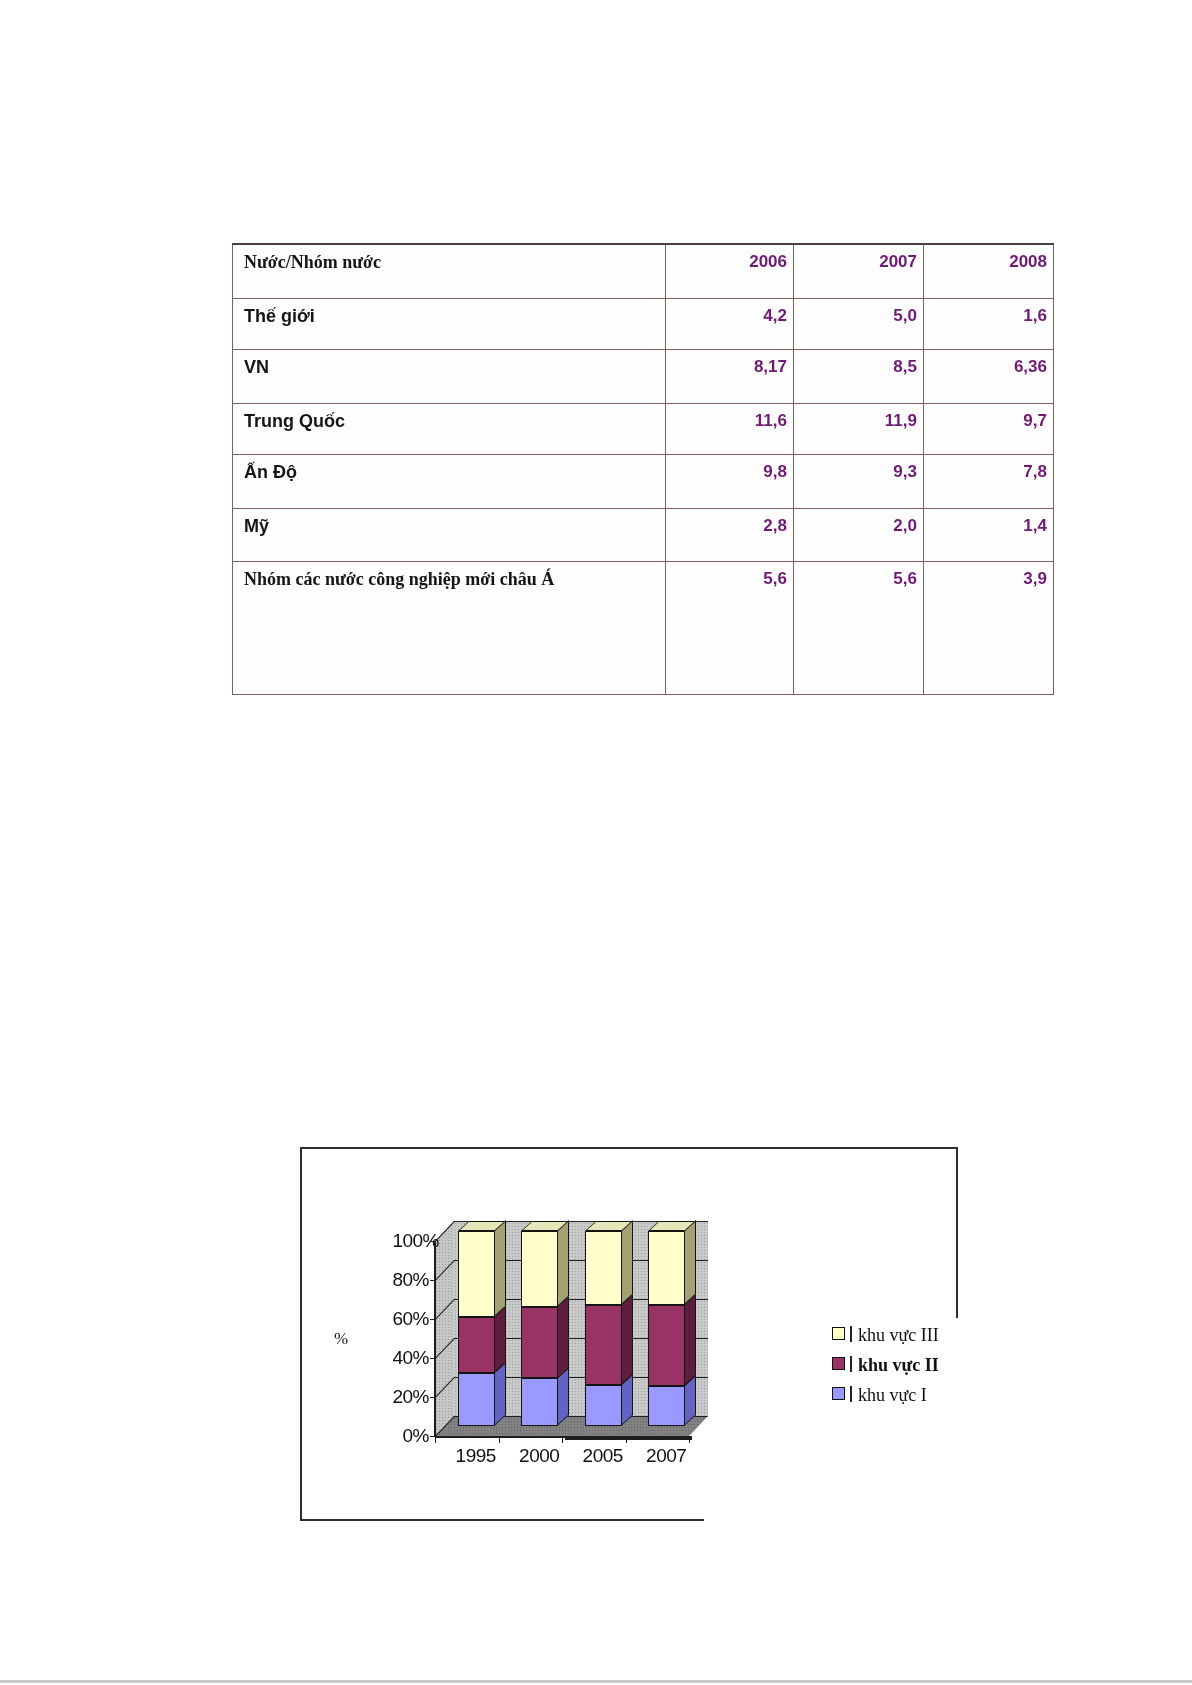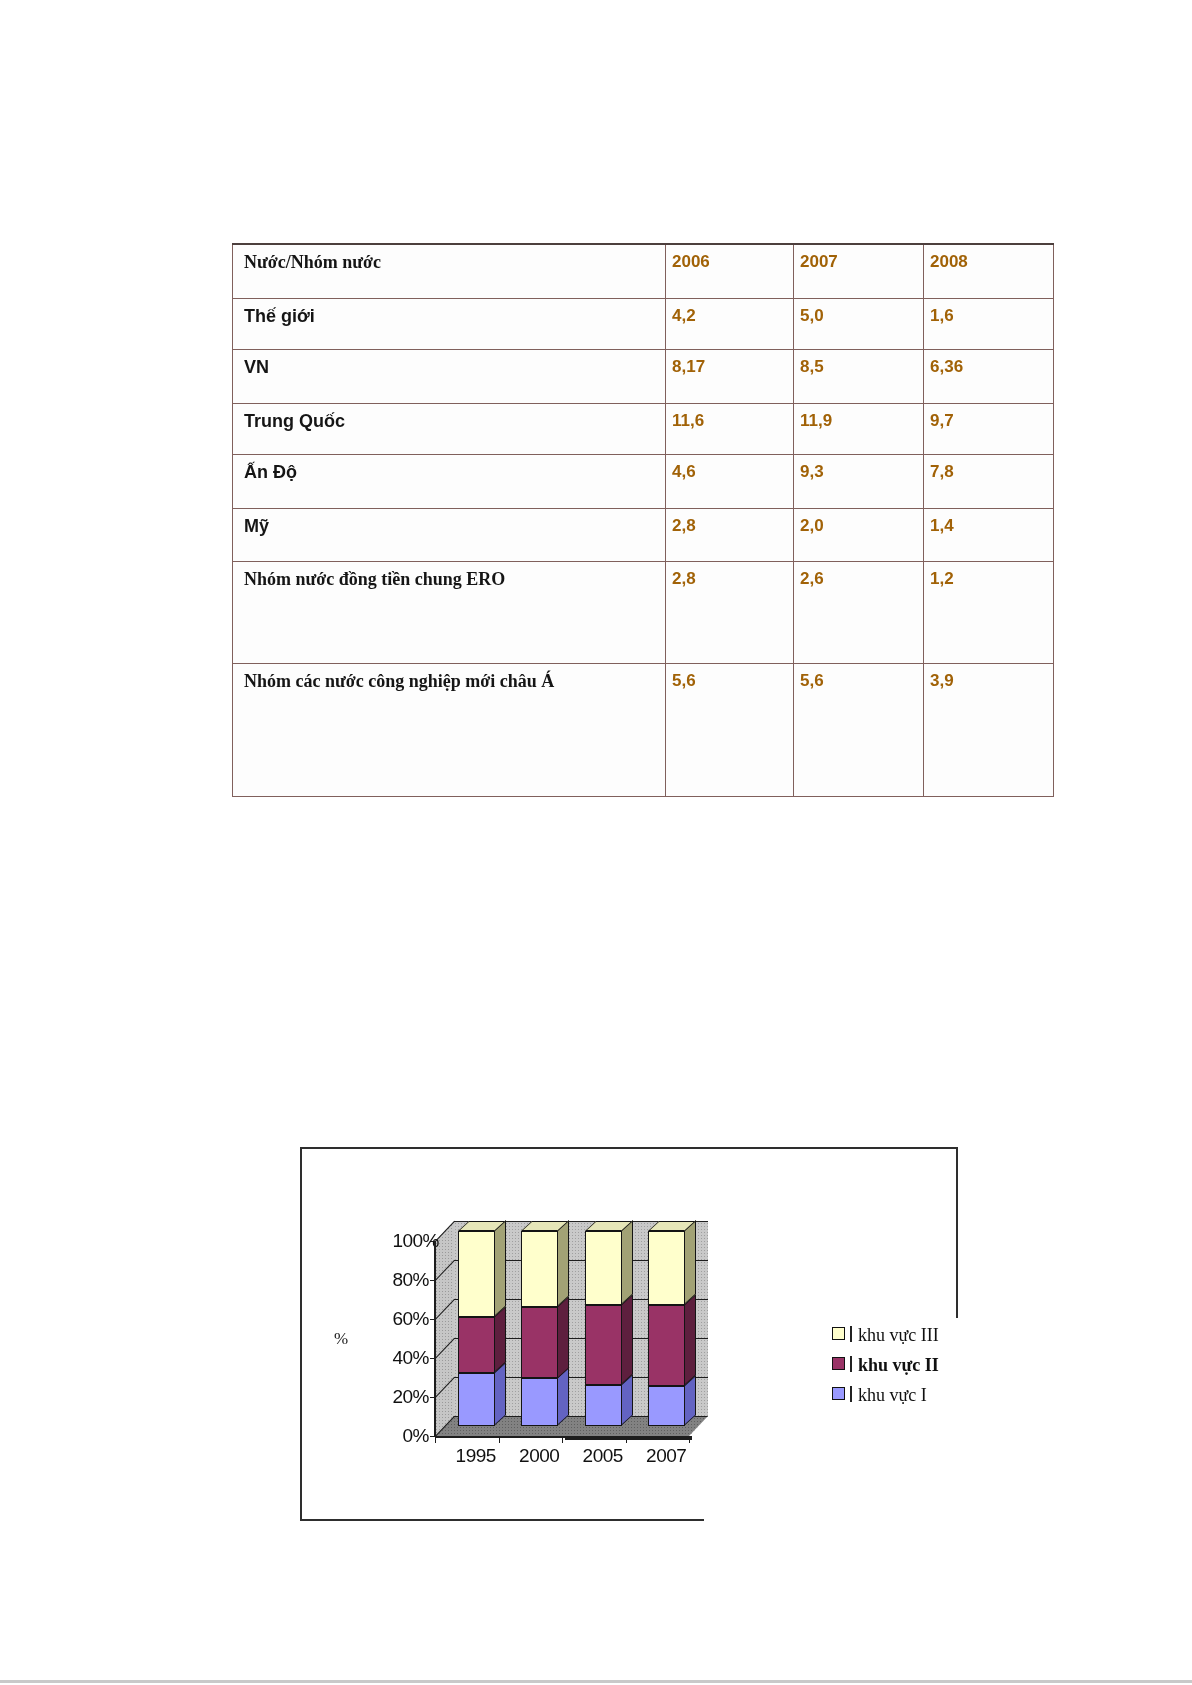--- a/index.html
+++ b/index.html
@@ -7,21 +7,21 @@
         font-family:"Liberation Sans","DejaVu Sans",sans-serif;color:#1a1a1a;}
   .abs{position:absolute;}
 
   
   .doc-table{position:absolute;left:232px;top:243px;width:821px;border-collapse:collapse;
              table-layout:fixed;}
   .doc-table td,.doc-table th{border:1px solid #80605c;border-top-color:#5a4846;
              vertical-align:top;padding:7px 6px 4px 6px;background:#fdfdfd;}
   .doc-table tr.hdr td{border-top:2px solid #4c3f3d;}
   .lbl{font-weight:bold;font-size:18px;text-align:left;padding-left:11px !important;color:#151515;}
-  .val{font-weight:bold;font-size:17px;text-align:left;color:#a16207;}
+  .val{font-weight:bold;font-size:17px;text-align:right;color:#701a75;}
   .f-serif{font-family:"Liberation Serif","DejaVu Serif",serif;}
   .f-sans{font-family:"Liberation Sans","DejaVu Sans",sans-serif;}
 
   
   .frame-line{position:absolute;background:#2e2e2e;}
 
   
   .wall{position:absolute;background-color:#c9c9c9;
         background-image:radial-gradient(#9f9f9f 0.8px,rgba(0,0,0,0) 0.8px);
         background-size:3px 3px;border-top:1px solid #222;}
@@ -86,35 +86,29 @@
           <td class="val f-sans">6,36</td>
         </tr>
         <tr class="" style="height: 51px; margin-top: 33px;">
           <td class="lbl f-sans">Trung Quốc</td>
           <td class="val f-sans">11,6</td>
           <td class="val f-sans">11,9</td>
           <td class="val f-sans">9,7</td>
         </tr>
         <tr class="" style="height: 54px;">
           <td class="lbl f-sans">Ấn Độ</td>
-          <td class="val f-sans">4,6</td>
+          <td class="val f-sans">9,8</td>
           <td class="val f-sans">9,3</td>
           <td class="val f-sans">7,8</td>
         </tr>
         <tr class="" style="height: 53px;">
           <td class="lbl f-sans">Mỹ</td>
           <td class="val f-sans">2,8</td>
           <td class="val f-sans">2,0</td>
           <td class="val f-sans">1,4</td>
-        </tr>
-        <tr class="" style="height: 102px;">
-          <td class="lbl f-serif">Nhóm nước đồng tiền chung ERO</td>
-          <td class="val f-sans">2,8</td>
-          <td class="val f-sans">2,6</td>
-          <td class="val f-sans">1,2</td>
         </tr>
         <tr class="" style="height: 133px;">
           <td class="lbl f-serif">Nhóm các nước công nghiệp mới châu Á</td>
           <td class="val f-sans">5,6</td>
           <td class="val f-sans">5,6</td>
           <td class="val f-sans">3,9</td>
         </tr>
       </tbody>
   </table>
 

